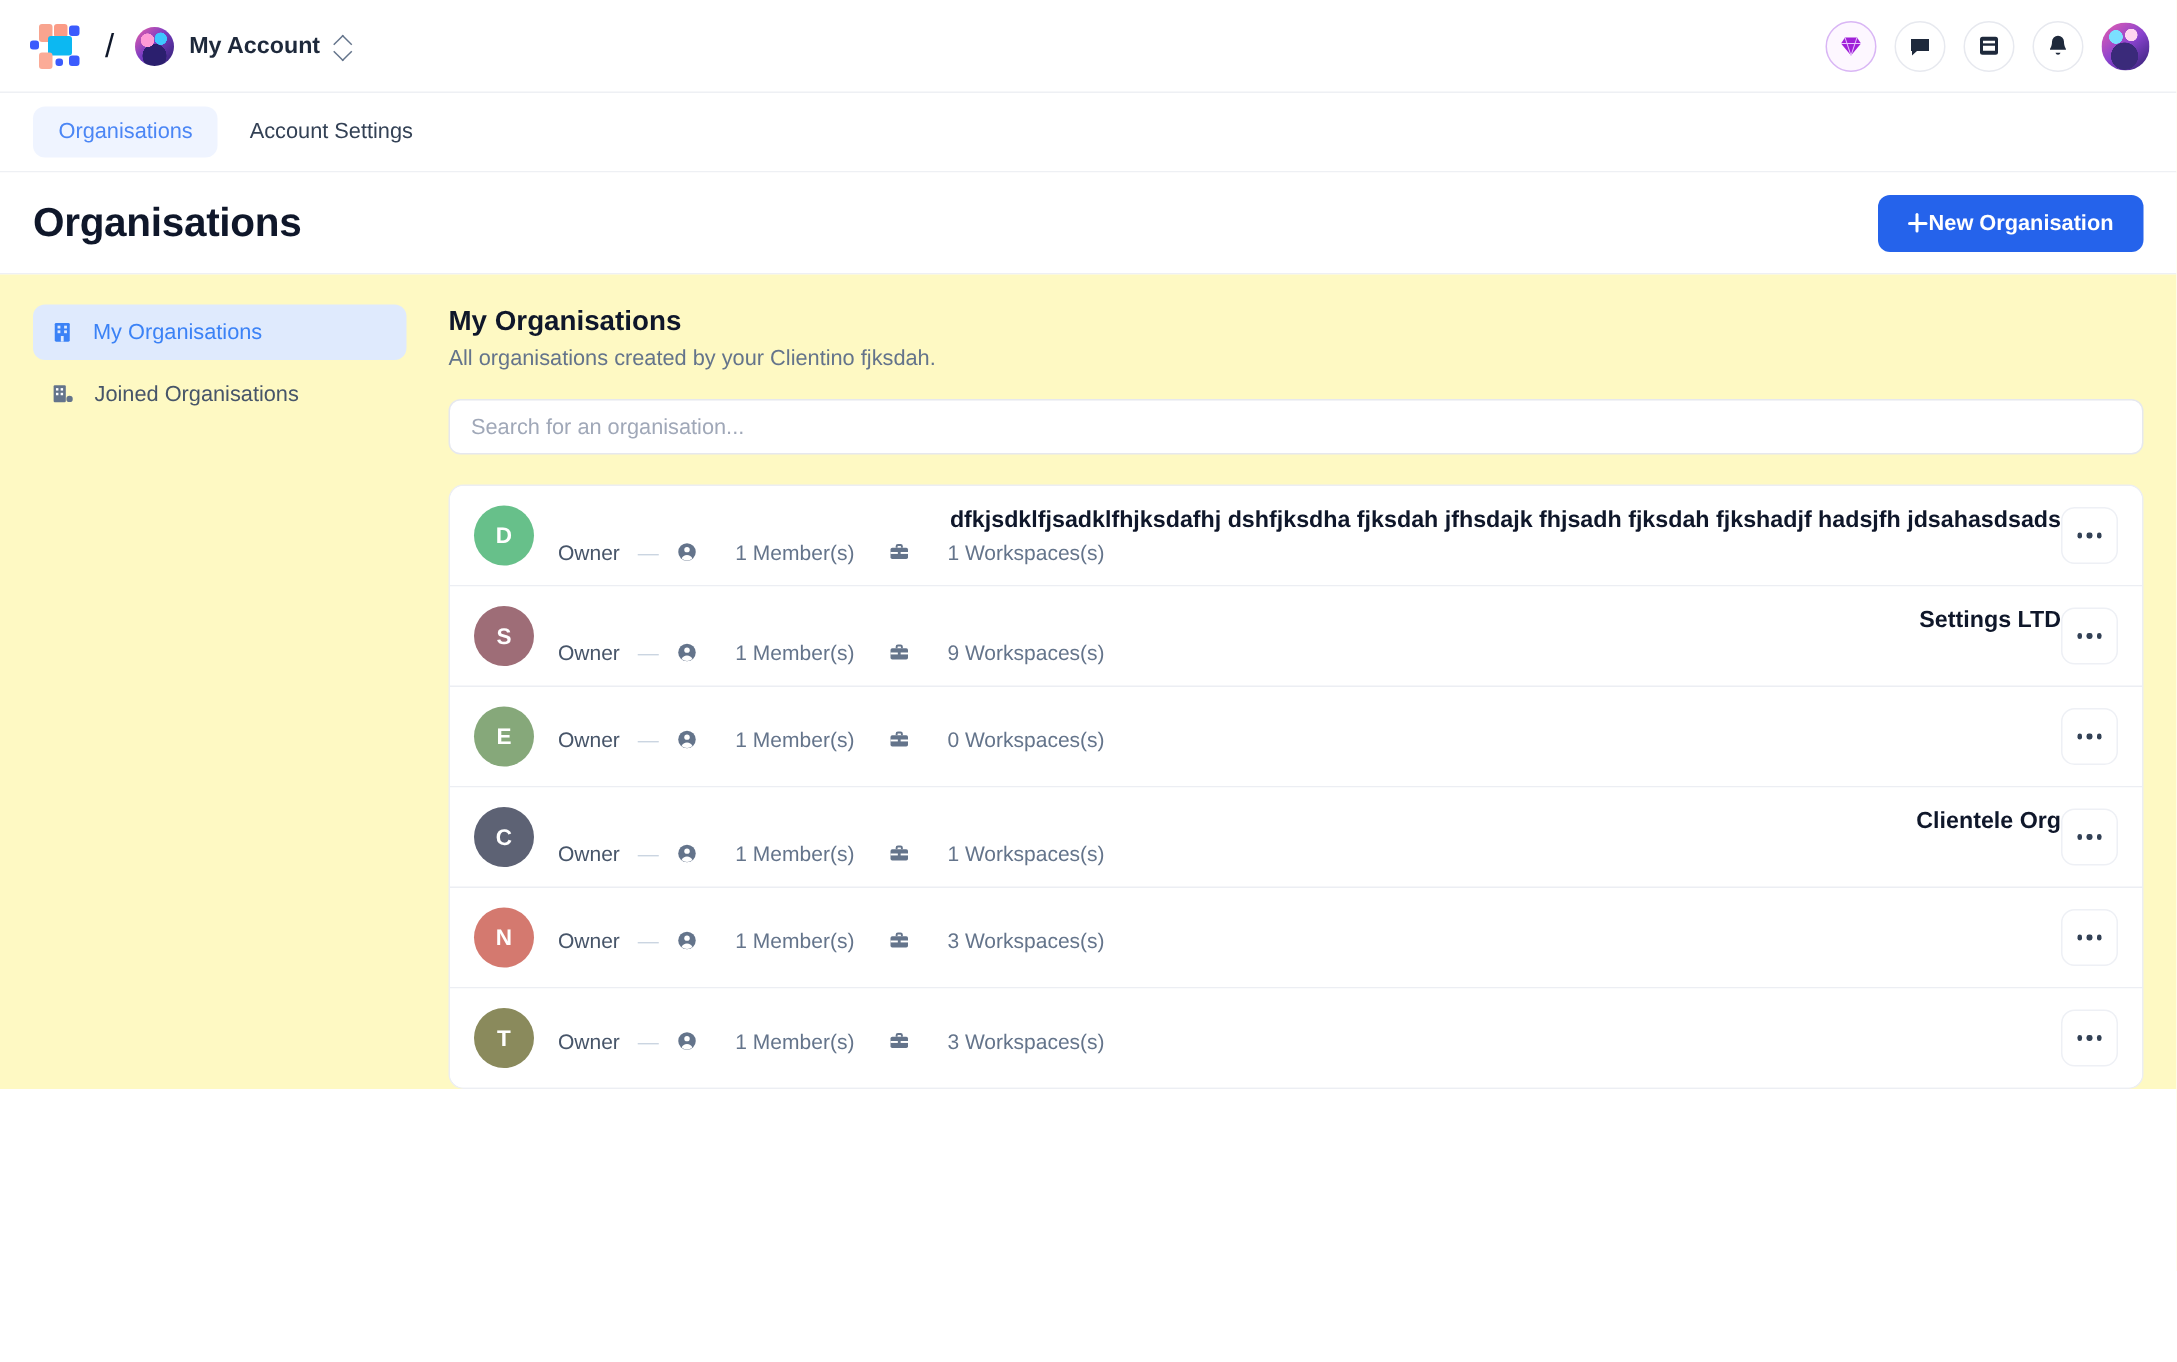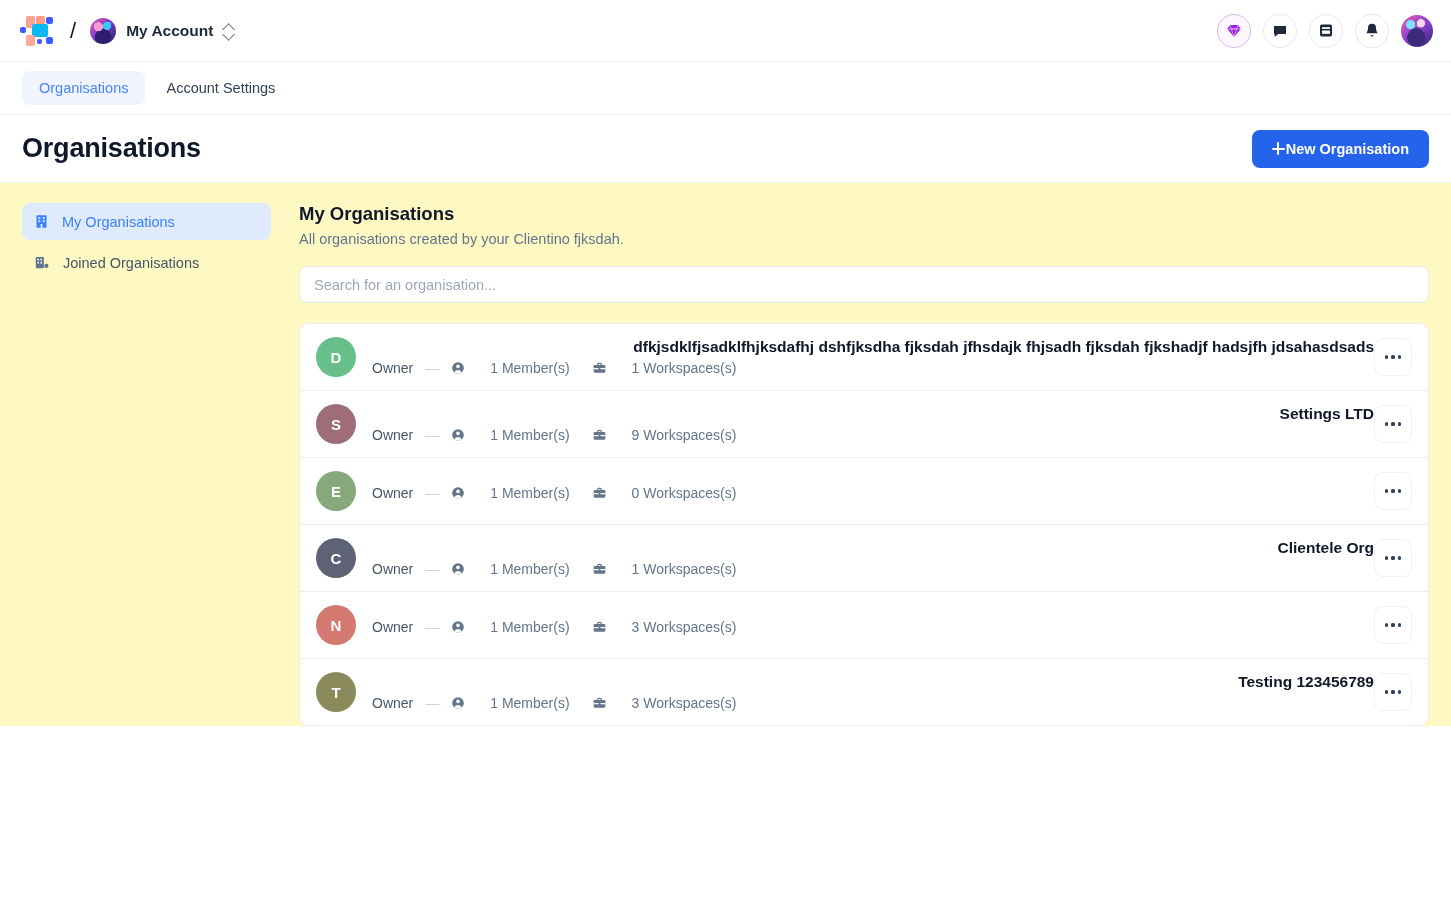--- a/index.html
+++ b/index.html
@@ -404,21 +404,20 @@
           </div>
           <div class="kebab">
             <span class="kdot"></span>
             <span class="kdot"></span>
             <span class="kdot"></span>
           </div>
         </div>
         <div class="orgrow">
           <div class="org-avatar" style="background:#8a8a5c">T</div>
           <div class="org-info">
-            <div class="org-name">Testing 123456789</div>
             <div class="org-meta">
               <span class="m-role">Owner</span>
               <span class="m-dash">—</span>
               <span class="m-grp">
                 <svg width="14" height="14" viewBox="0 0 24 24">
                   <circle cx="12" cy="12" r="10" fill="#64748b"></circle>
                   <circle cx="12" cy="9.3" r="3.1" fill="#fff"></circle>
                   <path d="M5.8 19.4a6.8 6.8 0 0112.4 0A9.9 9.9 0 015.8 19.4z" fill="#fff"></path>
                 </svg>
                 <span>1 Member(s)</span>

